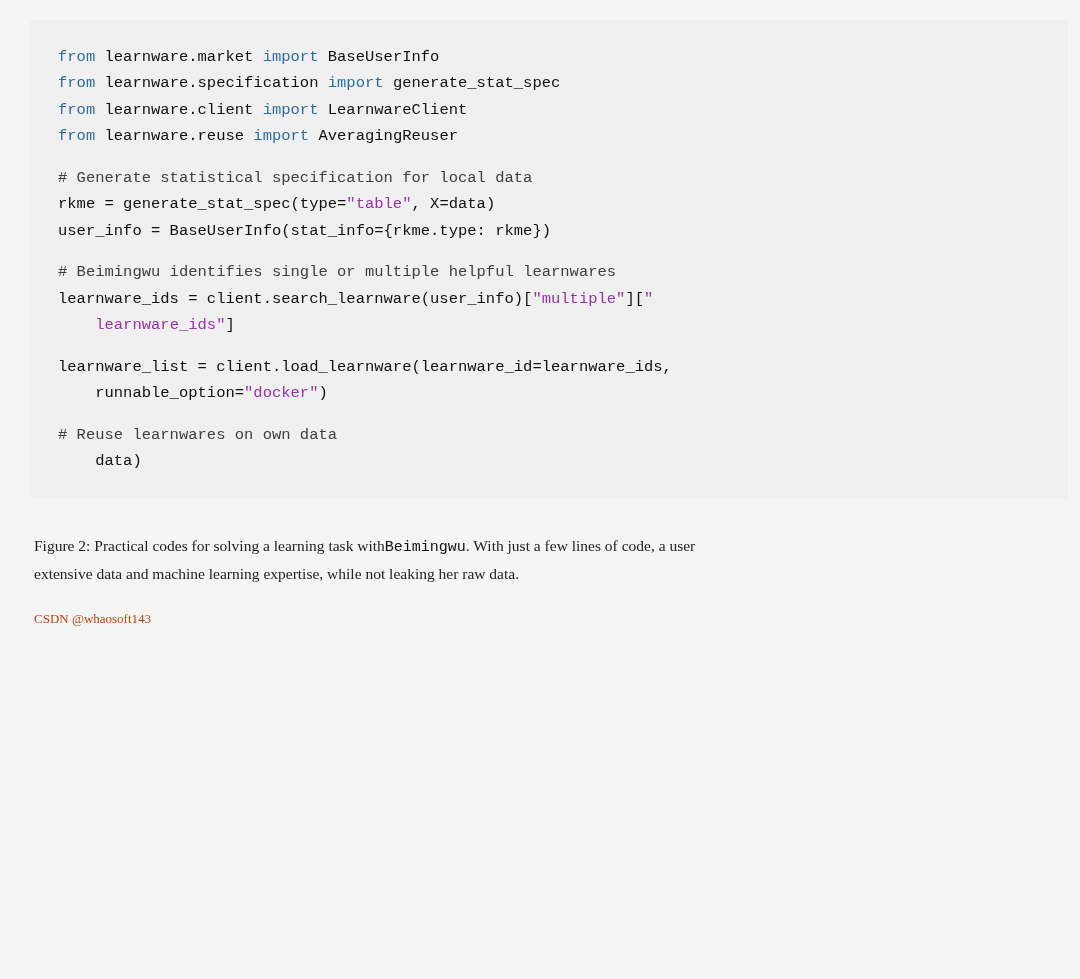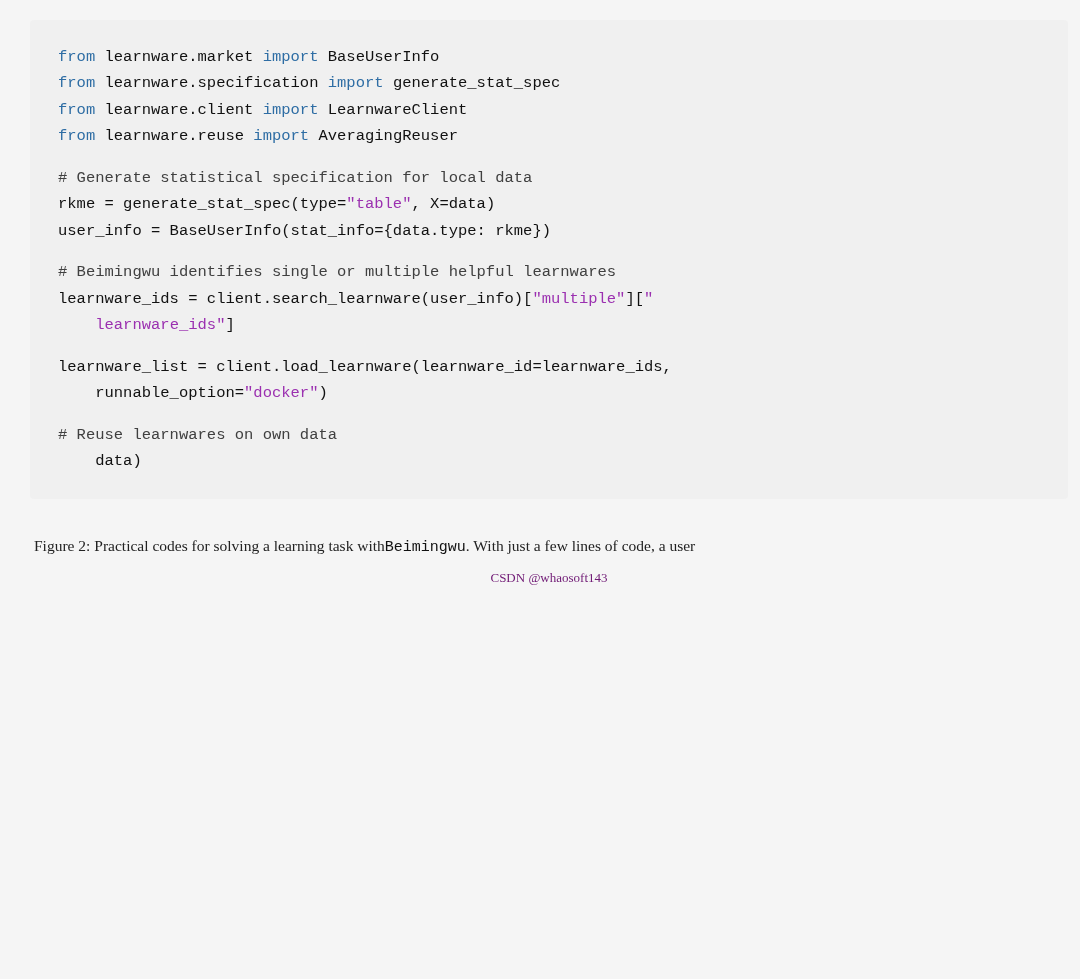--- a/index.html
+++ b/index.html
@@ -59,24 +59,24 @@
     }
 
     .caption-code {
       font-family: 'Courier New', Courier, monospace;
       font-size: 15px;
       color: #111;
       background: transparent;
     }
 
     .csdn-watermark {
-      text-align: center;
+      text-align: left;
       font-size: 13px;
-      color: #701a75;
-      margin-top: 6px;
+      color: #c2410c;
+      margin-top: 22px;
     }
   </style>
 </head>
 <body>
 
 <div class="page-container">
   <div class="code-block">
 
     <span class="code-line"><span class="kw-from">from</span><span class="plain"> learnware.market </span><span class="kw-import">import</span><span class="plain"> BaseUserInfo</span></span>
 
@@ -85,21 +85,21 @@
     <span class="code-line"><span class="kw-from">from</span><span class="plain"> learnware.client </span><span class="kw-import">import</span><span class="plain"> LearnwareClient</span></span>
 
     <span class="code-line"><span class="kw-from">from</span><span class="plain"> learnware.reuse </span><span class="kw-import">import</span><span class="plain"> AveragingReuser</span></span>
 
     <span class="blank-line"></span>
 
     <span class="code-line"><span class="comment"># Generate statistical specification for local data</span></span>
 
     <span class="code-line"><span class="plain">rkme = generate_stat_spec(type=</span><span class="string">"table"</span><span class="plain">, X=data)</span></span>
 
-    <span class="code-line"><span class="plain">user_info = BaseUserInfo(stat_info={data.type: rkme})</span></span>
+    <span class="code-line"><span class="plain">user_info = BaseUserInfo(stat_info={rkme.type: rkme})</span></span>
 
     <span class="blank-line"></span>
 
     <span class="code-line"><span class="comment"># Beimingwu identifies single or multiple helpful learnwares</span></span>
 
     <span class="code-line"><span class="plain">learnware_ids = client.search_learnware(user_info)[</span><span class="string">"multiple"</span><span class="plain">][</span><span class="string">"</span></span>
 
     <span class="code-line"><span class="plain">    </span><span class="string">learnware_ids"</span><span class="plain">]</span></span>
 
     <span class="blank-line"></span>
@@ -116,17 +116,20 @@
 
     <span class="code-line"><span class="plain">    data)</span></span>
 
   </div>
 
   <div class="caption-area">
     <p>
       <span class="fig-label">Figure 2:</span>
       <span>Practical codes for solving a learning task with</span><span class="caption-code">Beimingwu</span><span>. With just a few lines of code, a user</span>
     </p>
+    <p>
+      <span>extensive data and machine learning expertise, while not leaking her raw data.</span>
+    </p>
     <div class="csdn-watermark">
       <span>CSDN @whaosoft143</span>
     </div>
   </div>
 </div>
 
 </body></html>

